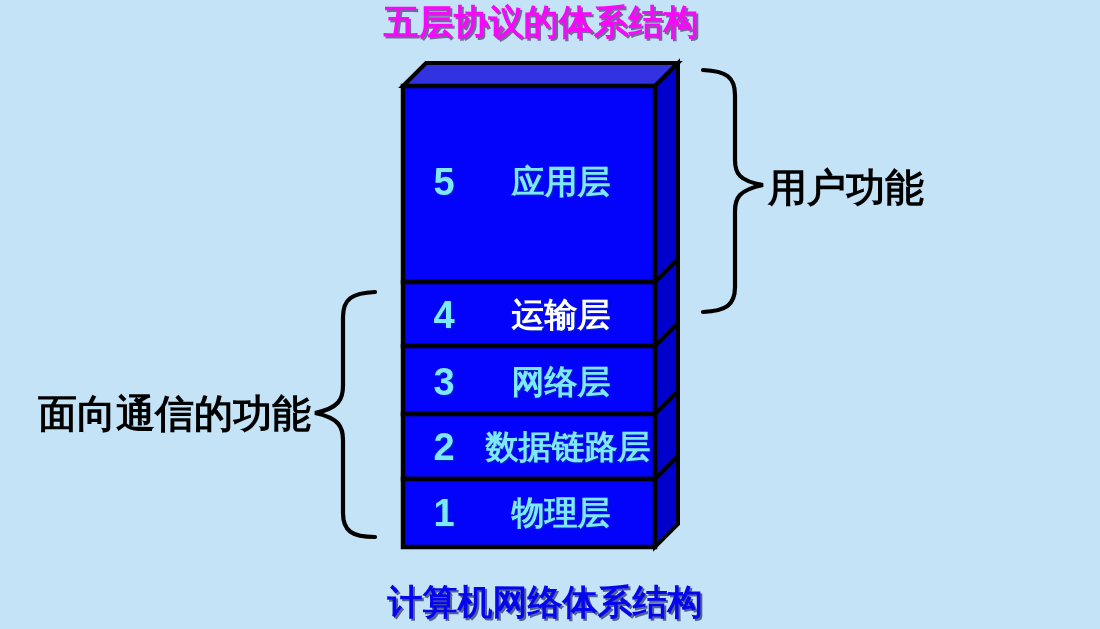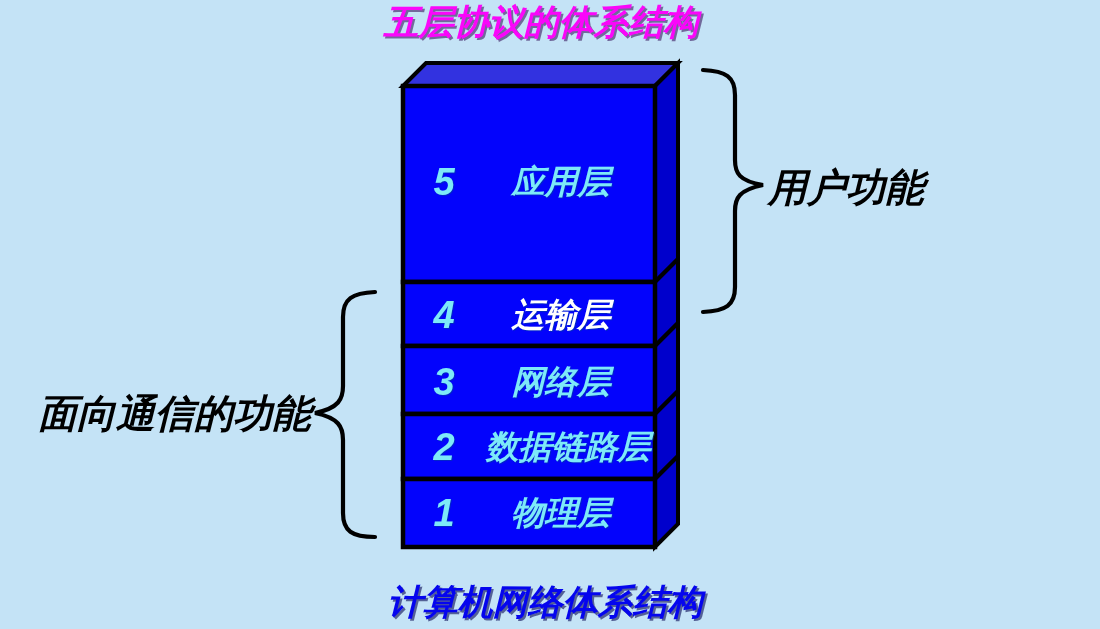--- a/index.html
+++ b/index.html
@@ -8,21 +8,20 @@
     width: 1100px;
     height: 629px;
     overflow: hidden;
     background: #C4E3F6;
     font-family: "Liberation Sans", sans-serif;
   }
   #stage {
     position: relative;
     width: 1072px;
     height: 629px;
-    font-style: italic;
   }
   svg { display: block; }
   text {
     font-family: "Liberation Sans", sans-serif;
     font-weight: bold;
   }
   .title-text {
     font-size: 35px;
     text-shadow: 2px 2px 0 rgba(45, 5, 80, 0.55);
   }

